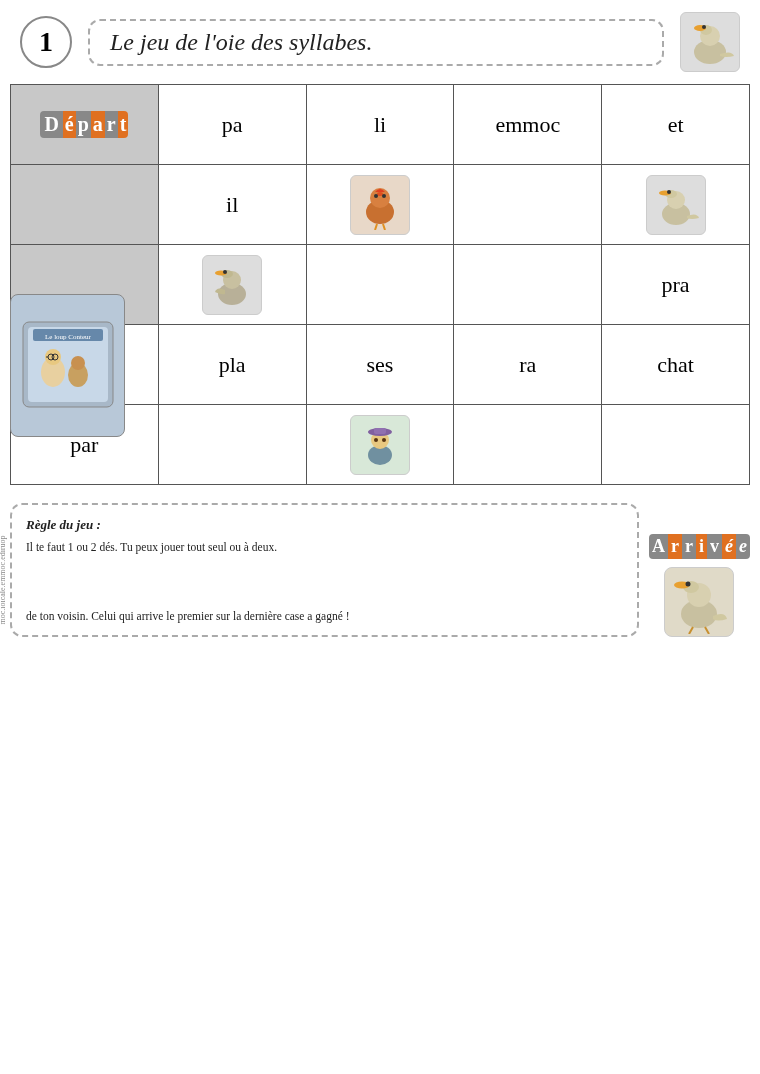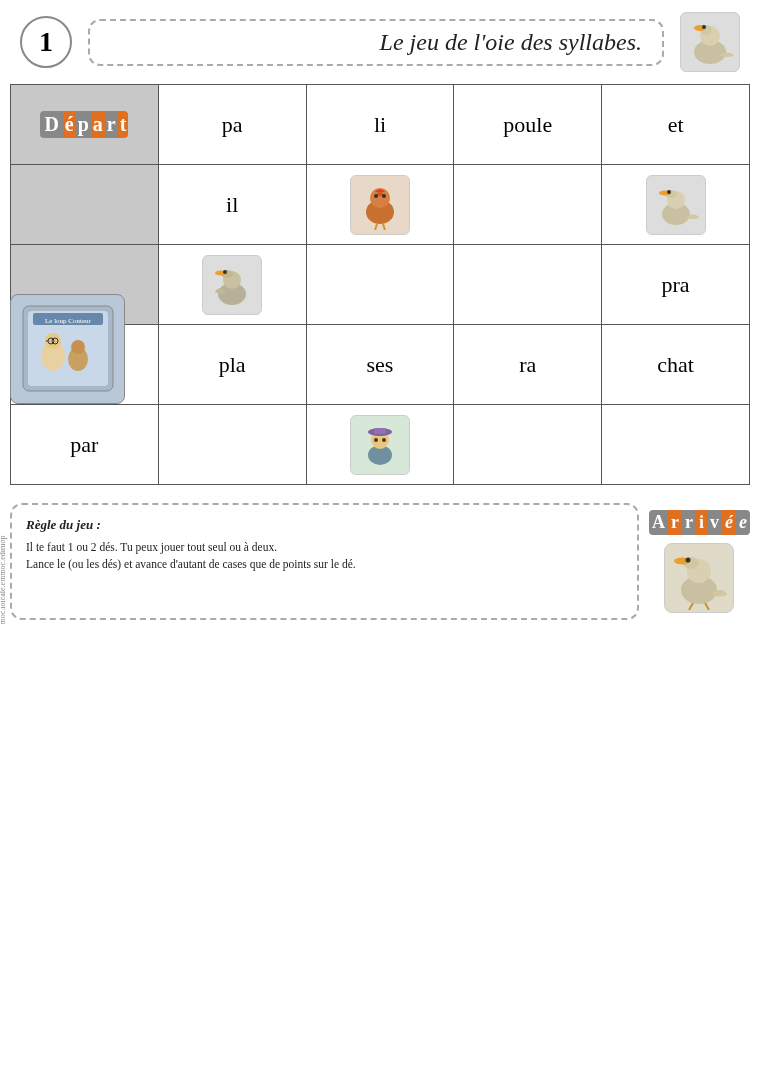--- a/index.html
+++ b/index.html
@@ -25,21 +25,21 @@
       border-radius: 50%;
       display: flex; align-items: center; justify-content: center;
       font-size: 28px; font-weight: bold;
       flex-shrink: 0;
     }
     .header-title-box {
       flex: 1;
       border: 2px dashed #aaa;
       border-radius: 12px;
       padding: 8px 20px;
-      text-align: right;
+      text-align: left;
       font-size: 24px;
       font-style: italic;
       color: #222;
     }
     .header-goose {
       width: 60px; height: 60px;
       background: #ddd;
       border-radius: 6px;
       display: flex; align-items: center; justify-content: center;
       flex-shrink: 0;
@@ -128,37 +128,37 @@
     .img-goose { background: #ddd; }
     .img-chicken { background: #e8d8c8; }
     .img-farmer { background: #d8e8d8; }
 
     
     .left-book {
       position: absolute;
       left: 10px;
       top: 210px;
       width: 115px;
-      height: 110px;
+      height: 143px;
       background: #b8c8d8;
       border-radius: 8px;
       display: flex; align-items: center; justify-content: center;
       font-size: 11px;
       color: #333;
       text-align: center;
       border: 1px solid #888;
       z-index: 10;
     }
 
     
     .bottom-section {
       display: flex;
       margin: 8px 10px 10px 10px;
       gap: 10px;
-      align-items: center;
+      align-items: flex-end;
     }
     .rules-box {
       flex: 1;
       border: 2px dashed #aaa;
       border-radius: 12px;
       padding: 10px 14px;
       font-size: 11.5px;
       line-height: 1.5;
       color: #222;
     }
@@ -240,21 +240,21 @@
           <span class="depart-d">D</span>
               <span class="depart-e">é</span>
               <span class="depart-p">p</span>
               <span class="depart-a">a</span>
               <span class="depart-r">r</span>
               <span class="depart-t">t</span>
         </div>
       </td>
       <td>pa</td>
       <td>li</td>
-      <td>poule</td>
+      <td>emmoc</td>
       <td>et</td>
     </tr>
 
 
 
     <tr>
       <td class="empty-cell gray-cell"></td>
       <td>il</td>
       <td class="image-cell">
         <div class="img-placeholder img-chicken">
@@ -334,23 +334,24 @@
 
   </tbody>
     </table>
 </div>
 
 <div class="bottom-section">
   <div class="rules-box">
     <div class="rules-title">Règle du jeu :</div>
     <div>
       <span>Il te faut 1 ou 2 dés. Tu peux jouer tout seul ou à deux.</span><br>
-      <span>Lance le (ou les dés) et avance d'autant de cases que de points sur le dé.</span><br>
       <br>
       <br>
+      <br>
+      <span>de ton voisin. Celui qui arrive le premier sur la dernière case a gagné !</span>
     </div>
   </div>
 
   <div class="bottom-right">
 
     <div class="arrivee-label">
       <span class="arr-A">A</span>
         <span class="arr-r">r</span>
         <span class="arr-r2">r</span>
         <span class="arr-i">i</span>

